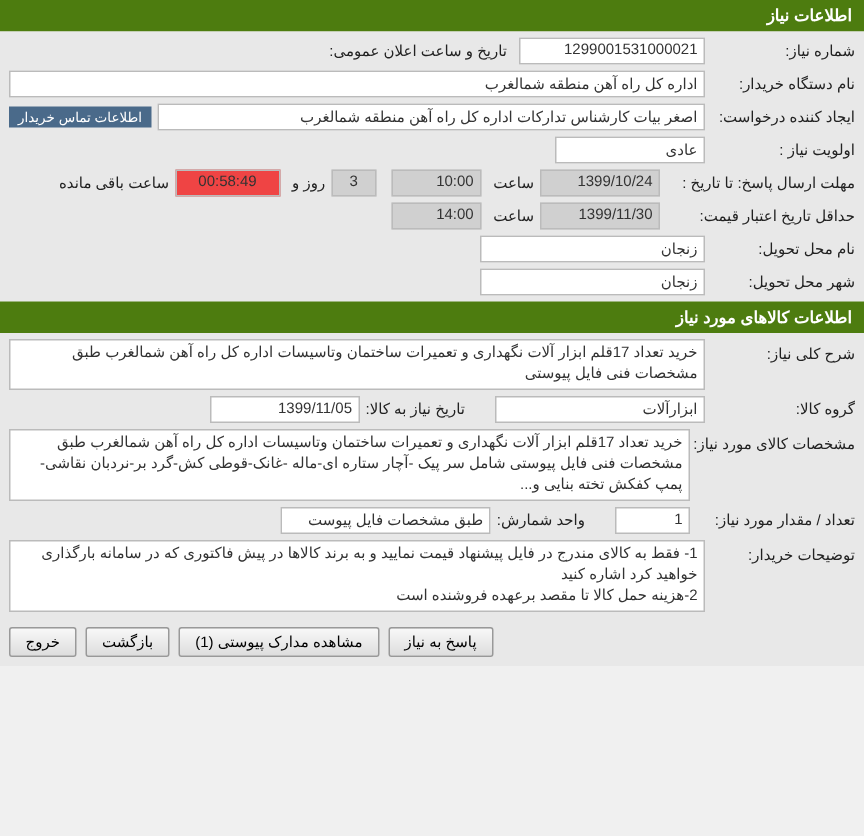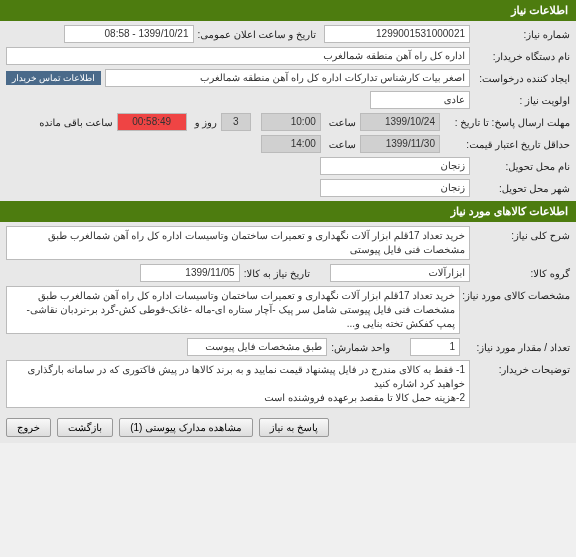--- a/index.html
+++ b/index.html
@@ -79,23 +79,22 @@
 </style>
 </head>
 <body>
 
 <div class="section-header">اطلاعات نیاز</div>
 
 <div class="form-area">
 
   <div class="row">
     <span class="label w-100">شماره نیاز:</span>
-    <span class="field" style="width:146px">1299001531000021</span>
+    <span class="field" style="width:124px">1299001531000021</span>
     <span class="label" style="margin-right:8px">تاریخ و ساعت اعلان عمومی:</span>
-    <span class="field" style="width:130px">1399/10/21 - 08:58</span>
   </div>
 
   <div class="row">
     <span class="label w-100">نام دستگاه خریدار:</span>
     <span class="field flex-grow">اداره کل راه آهن منطقه شمالغرب</span>
   </div>
 
   <div class="row">
     <span class="label w-100">ایجاد کننده درخواست:</span>
     <span class="field flex-grow">اصغر بیات کارشناس تدارکات اداره کل راه آهن منطقه شمالغرب</span>

